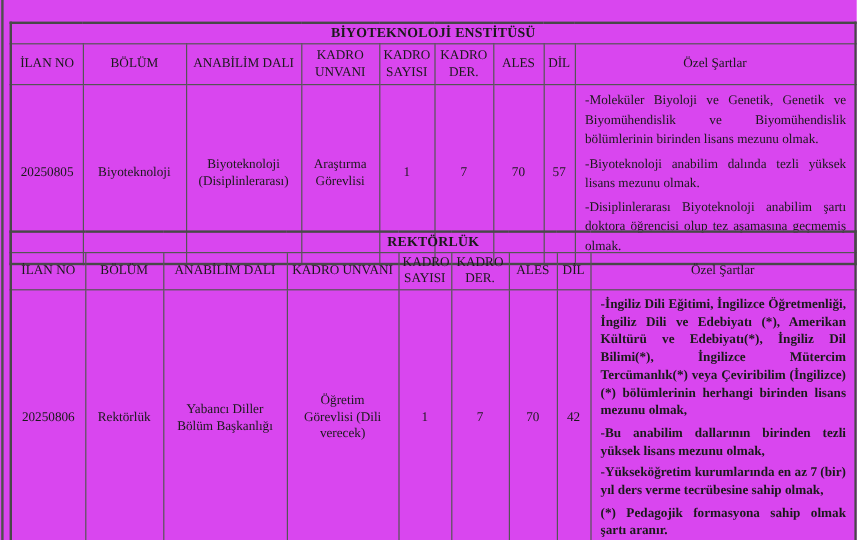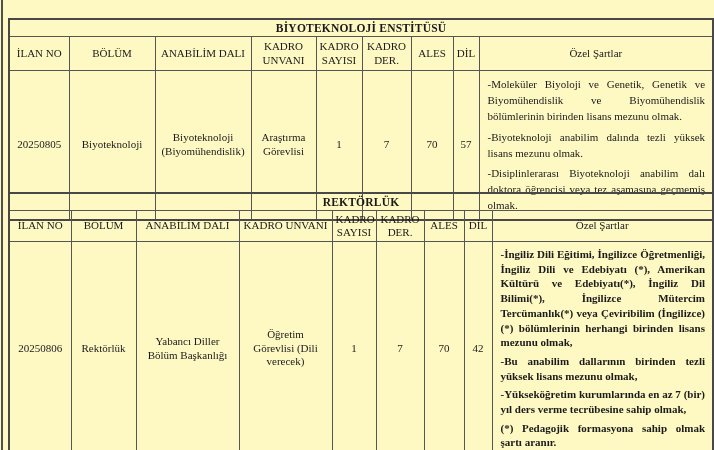--- a/index.html
+++ b/index.html
@@ -7,21 +7,21 @@
   body {
     width: 714px; height: 450px;
     background: #ffffff;
     font-family: "Liberation Serif", "DejaVu Serif", serif;
     color: #1a1a1a;
     overflow: hidden;
   }
   .page {
     position: relative;
     width: 714px; height: 450px;
-    background: #fef9c3;
+    background: #d946ef;
   }
   .scan-edge {
     position: absolute;
     left: 1px; top: 0;
     width: 2px; height: 450px;
     background: #4f4f4f;
   }
   table.doc {
     position: absolute;
     left: 8px;
@@ -94,30 +94,30 @@
       <th>KADRO UNVANI</th>
       <th>KADRO SAYISI</th>
       <th>KADRO DER.</th>
       <th>ALES</th>
       <th>DİL</th>
       <th>Özel Şartlar</th>
     </tr>
     <tr class="data-row">
       <td>20250805</td>
       <td>Biyoteknoloji</td>
-      <td>Biyoteknoloji (Biyomühendislik)</td>
+      <td>Biyoteknoloji (Disiplinlerarası)</td>
       <td>Araştırma Görevlisi</td>
       <td>1</td>
       <td>7</td>
       <td>70</td>
       <td>57</td>
       <td class="ozel">
         <p>-Moleküler Biyoloji ve Genetik, Genetik ve Biyomühendislik ve Biyomühendislik bölümlerinin birinden lisans mezunu olmak.</p>
         <p>-Biyoteknoloji anabilim dalında tezli yüksek lisans mezunu olmak.</p>
-        <p>-Disiplinlerarası Biyoteknoloji anabilim dalı doktora öğrencisi veya tez aşamasına geçmemiş olmak.</p>
+        <p>-Disiplinlerarası Biyoteknoloji anabilim şartı doktora öğrencisi olup tez aşamasına geçmemiş olmak.</p>
       </td>
     </tr>
   </tbody>
     </table>
 
   <table class="doc t2">
     <colgroup>
       <col style="width:62px">
         <col style="width:65px">
         <col style="width:103px">

